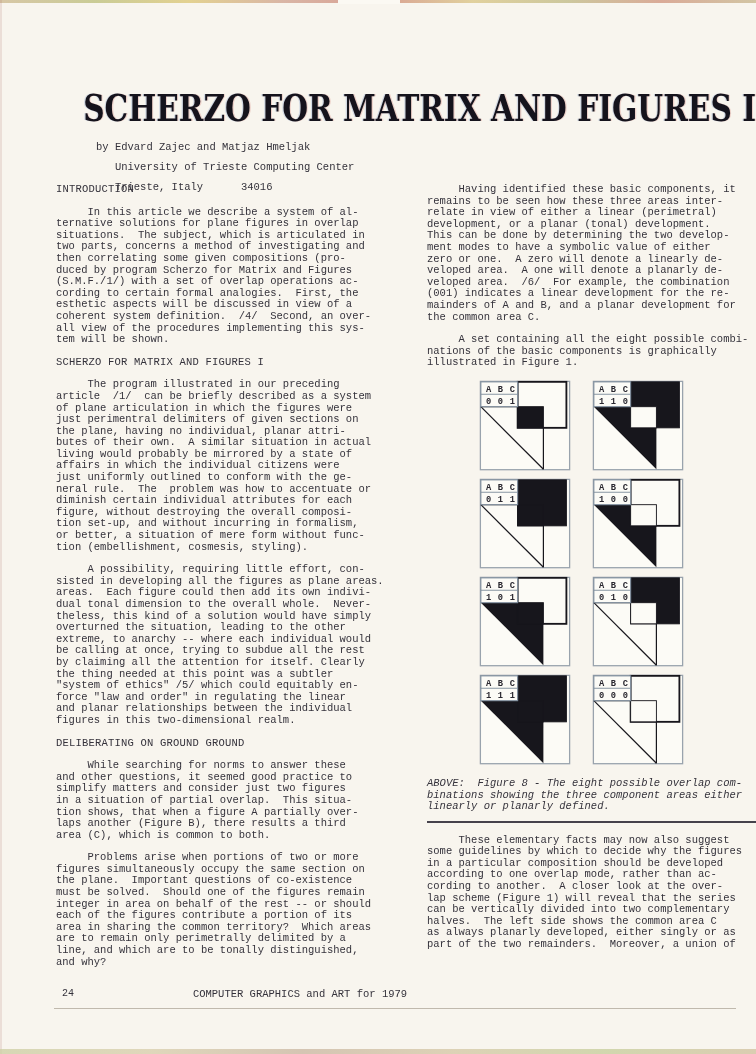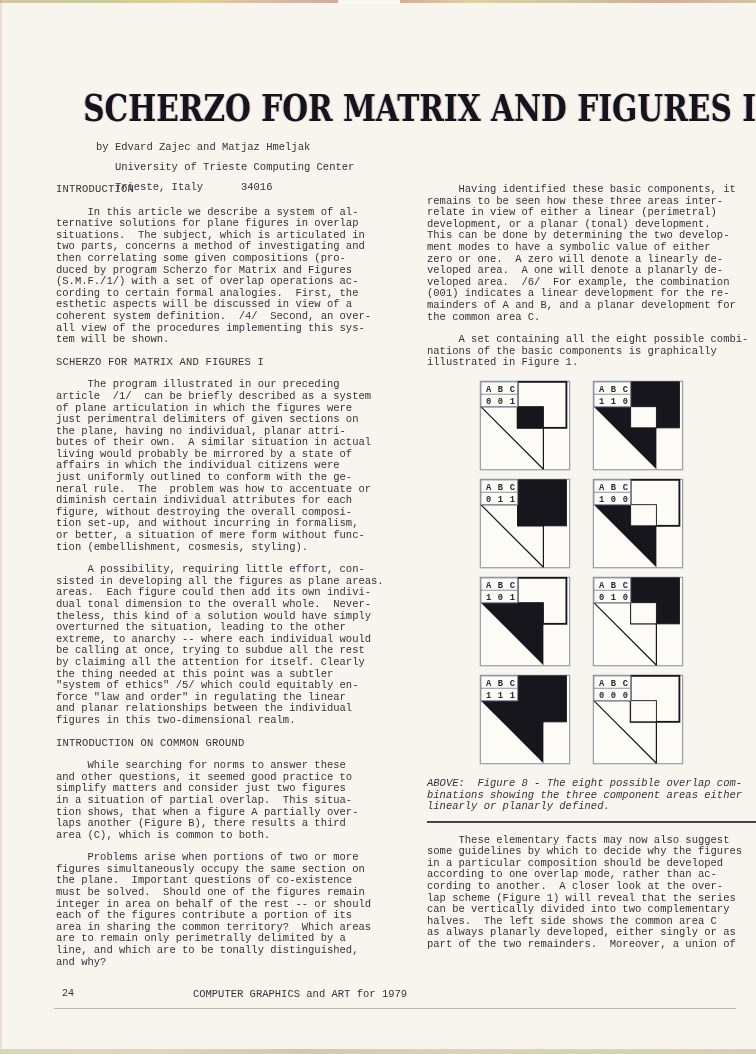--- a/index.html
+++ b/index.html
@@ -104,21 +104,21 @@
 overturned the situation, leading to the other
 extreme, to anarchy -- where each individual would
 be calling at once, trying to subdue all the rest
 by claiming all the attention for itself. Clearly
 the thing needed at this point was a subtler
 "system of ethics" /5/ which could equitably en-
 force "law and order" in regulating the linear
 and planar relationships between the individual
 figures in this two-dimensional realm.</p>
 
-    <h2>INTRODUCTION ON COMMON GROUND</h2>
+    <h2>DELIBERATING ON GROUND GROUND</h2>
     <p>     While searching for norms to answer these
 and other questions, it seemed good practice to
 simplify matters and consider just two figures
 in a situation of partial overlap.  This situa-
 tion shows, that when a figure A partially over-
 laps another (Figure B), there results a third
 area (C), which is common to both.</p>
     <p>     Problems arise when portions of two or more
 figures simultaneously occupy the same section on
 the plane.  Important questions of co-existence

